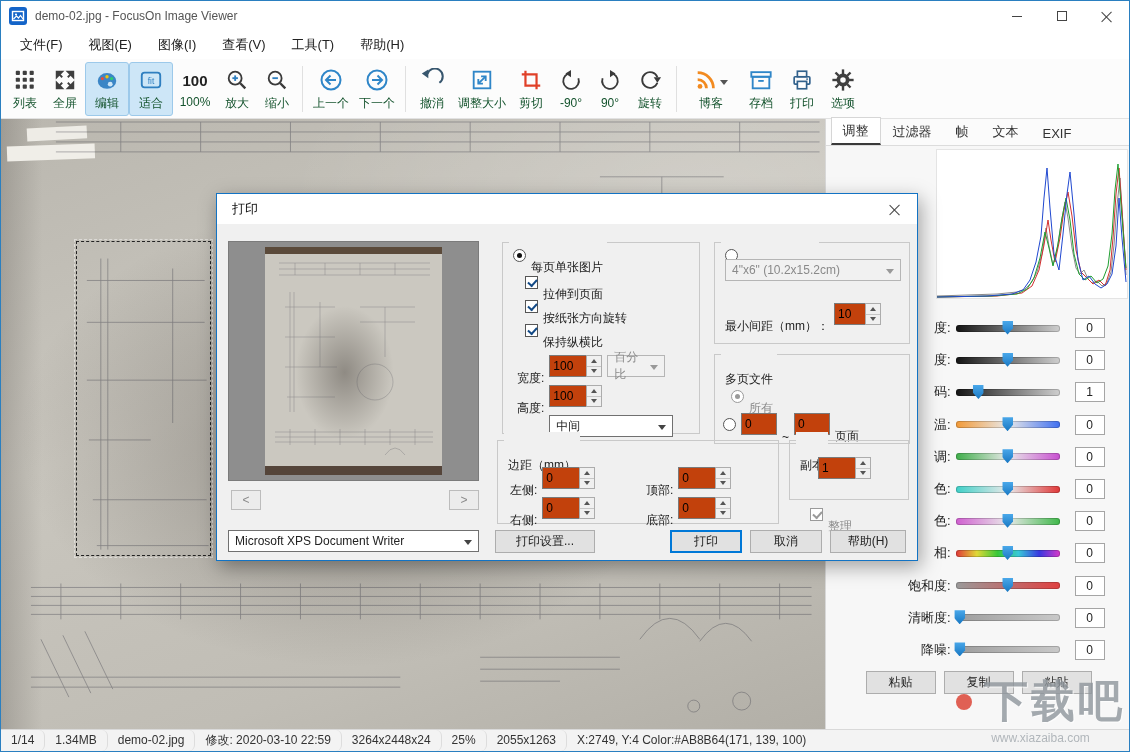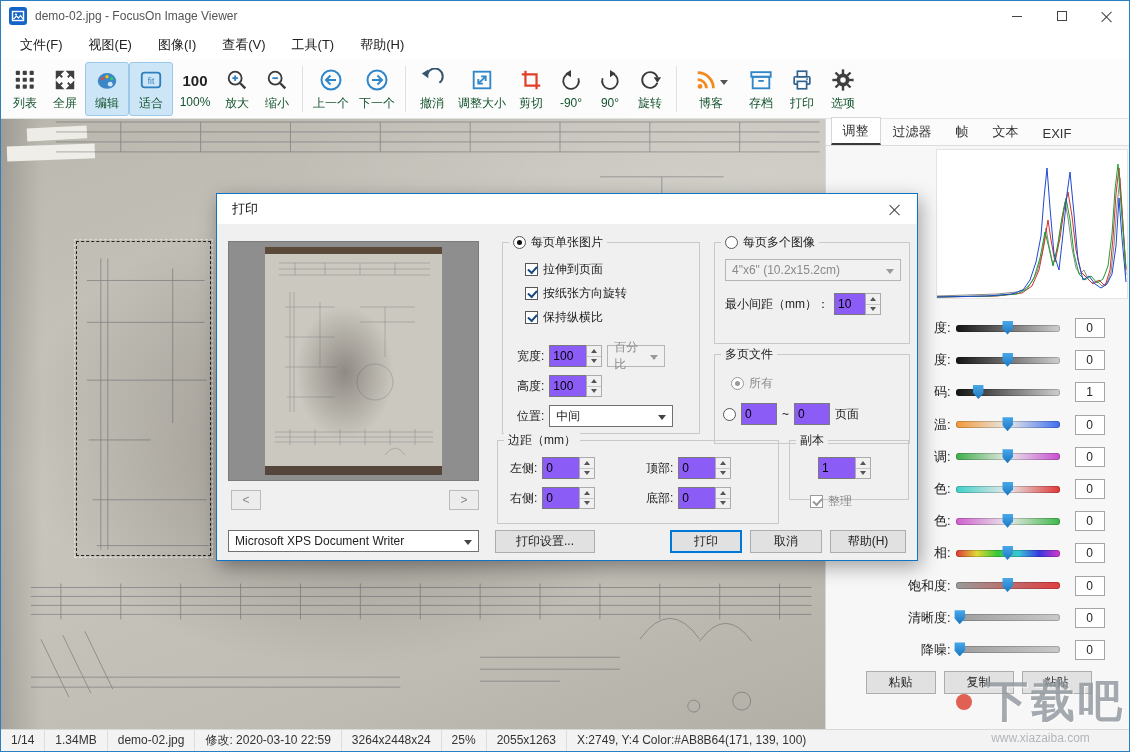--- a/index.html
+++ b/index.html
@@ -67,52 +67,52 @@
   .sval { margin-left:15px; width:30px; height:20px; background:#fff; border:1px solid #a5a5a5; font-size:12px; display:flex; align-items:center; justify-content:center; }
   .panel-buttons { position:absolute; top:552px; left:40px; display:flex; gap:8px; }
   
   .btn { background:#e1e1e1; border:1px solid #adadad; font-size:12px; color:#222; display:flex; align-items:center; justify-content:center; }
   .btn.default { border-color:#0078d7; box-shadow:inset 0 0 0 1px #0078d7; }
   .btn.dim { color:#8a8a8a; background:#ececec; border-color:#bcbcbc; }
   .combo { position:relative; background:#fff; border:1px solid #707070; height:22px; display:flex; align-items:center; padding:0 18px 0 6px; font-size:12px; color:#222; }
   .combo::after { content:""; position:absolute; right:6px; top:9px; border:4px solid transparent; border-top:5px solid #444; }
   .combo.disabled { background:#f1f1f1; color:#8a8a8a; border-color:#b5b5b5; }
   .combo.disabled::after { border-top-color:#999; }
-  .num-input { width:38px; height:22px; border:1px solid #7a7a7a; background:#8b5cf6; font-size:12px; padding:0 3px; font-family:inherit; }
+  .num-input { width:38px; height:22px; border:1px solid #7a7a7a; background:#c2410c; font-size:12px; padding:0 3px; font-family:inherit; }
   .spinwrap { display:inline-flex; }
   .spin { display:flex; flex-direction:column; width:16px; height:22px; margin-left:-1px; border:1px solid #acacac; background:#f0f0f0; }
   .spin span { flex:1; display:flex; align-items:center; justify-content:center; }
   .spin span:first-child { border-bottom:1px solid #c6c6c6; }
   .tri-up { width:0; height:0; border:3px solid transparent; border-bottom:4px solid #555; margin-top:-2px; }
   .tri-down { width:0; height:0; border:3px solid transparent; border-top:4px solid #555; margin-bottom:-2px; }
   .cb { position:relative; width:13px; height:13px; border:1px solid #555; background:#fff; flex:none; }
   .cb.checked::after { content:""; position:absolute; left:2px; top:2px; width:7px; height:4px; border-left:2px solid #134a86; border-bottom:2px solid #134a86; transform:rotate(-48deg); }
   .cb.gray { border-color:#9a9a9a; } .cb.gray::after { border-color:#9a9a9a; }
   .radio { position:relative; width:13px; height:13px; border:1px solid #555; border-radius:50%; background:#fff; flex:none; }
   .radio.checked::after { content:""; position:absolute; left:3px; top:3px; width:5px; height:5px; border-radius:50%; background:#111; }
   .radio.gray { border-color:#9a9a9a; } .radio.gray::after { background:#9a9a9a; }
-  .lbl { font-size:12px; color:#222; white-space:nowrap; }
+  .lbl { font-size:12px; color:#222; white-space:nowrap;margin-top:25px; }
   .lbl.gray { color:#8a8a8a; }
   .rowflex { display:flex; align-items:center; gap:5px; position:absolute; }
   
   .dialog { position:absolute; left:215px; top:74px; width:702px; height:368px; background:#f0f0f0; border:1px solid #1273c4; box-shadow:3px 6px 18px rgba(0,0,0,.35); z-index:20; }
   .dlg-title { height:30px; background:#fff; display:flex; align-items:center; }
   .dlg-title-text { font-size:13px; color:#111; margin-left:15px; flex:1; }
   .dlg-close { width:46px; height:30px; display:flex; align-items:center; justify-content:center; }
   .dlg-body { position:relative; height:336px; }
   .group { position:absolute; border:1px solid #c9c9c9; }
   .legend { position:absolute; top:-9px; left:6px; background:#f0f0f0; padding:0 4px; display:flex; align-items:center; gap:5px; }
   .preview { position:absolute; left:11px; top:17px; width:251px; height:240px; background:#8e8e8e; box-shadow:inset 0 0 0 1px #7b7b7b; }
   .pv-page { position:absolute; left:37px; top:6px; width:177px; height:228px;
              background:radial-gradient(ellipse 70px 95px at 45% 55%, rgba(70,64,58,.45), rgba(70,64,58,0) 70%), #cbc8c0; }
   .pv-strip-top { position:absolute; left:0; top:0; right:0; height:7px; background:#5b4a3a; }
   .pv-strip-bottom { position:absolute; left:0; bottom:0; right:0; height:9px; background:#55453a; }
   .pv-lines { position:absolute; inset:0; width:100%; height:100%; }
   .statusbar { height:22px; background:#f3f3f3; border-top:1px solid #d9d9d9; display:flex; align-items:center; overflow:hidden; }
-  .sb-item { padding:0 10px; border-right:1px solid #ddd; font-size:12px; color:#333; white-space:nowrap; line-height:21px; }
+  .sb-item { padding:0 10px; border-right:1px solid #ddd; font-size:12px; color:#333; white-space:nowrap; line-height:21px;border-radius:6px; }
   .watermark { position:absolute; right:4px; bottom:6px; z-index:40; text-align:center; pointer-events:none; }
   .wm-row { display:flex; align-items:center; gap:12px; justify-content:flex-end; }
   .wm-dot { width:16px; height:16px; border-radius:50%; background:#d93a2b; opacity:.8; }
   .wm-title { font-size:44px; font-weight:bold; color:#8f969c; opacity:.8; text-shadow:1px 1px 1px #fff; letter-spacing:3px; }
   .wm-url { font-size:12px; color:#aab0b5; opacity:.9; }
 </style>
 </head>
 <body>
 
 <div id="app">

